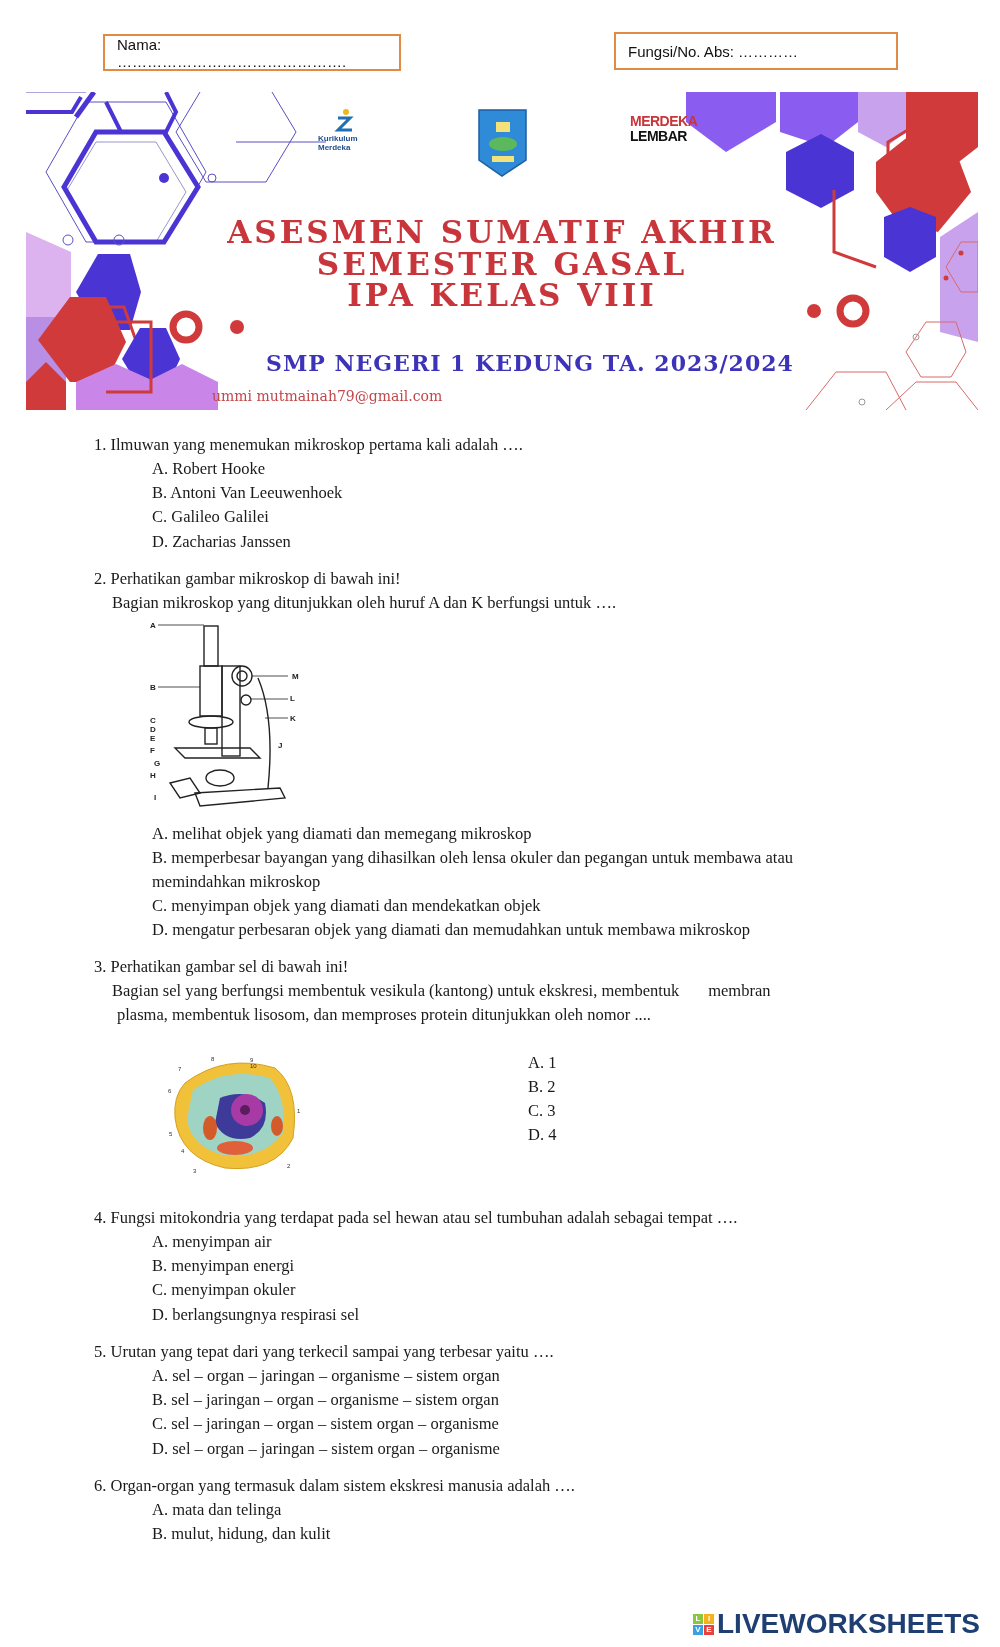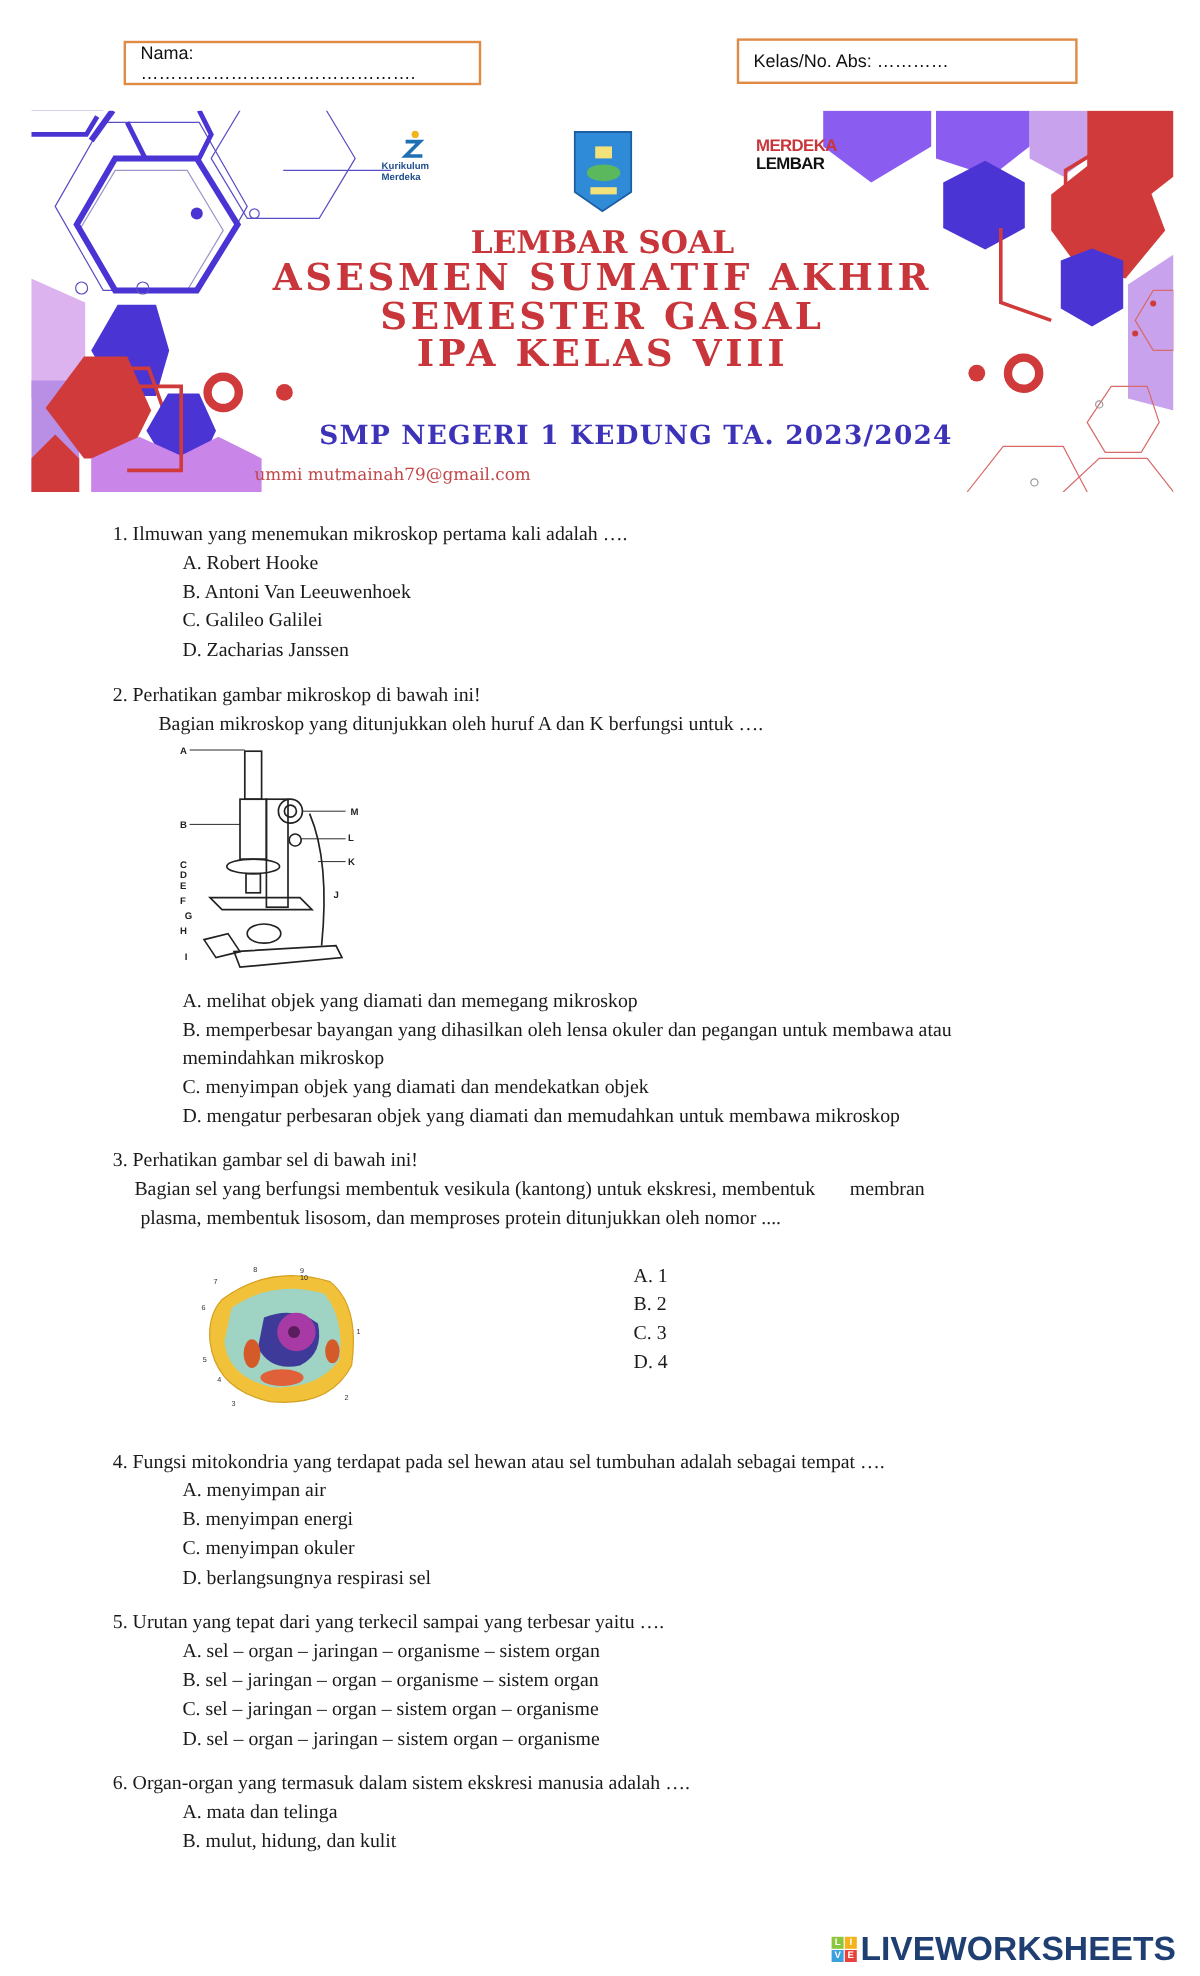--- a/index.html
+++ b/index.html
@@ -22,21 +22,21 @@
   .lw-grid span { font-family:"Liberation Sans", sans-serif; font-size:8px; font-weight:bold; color:#fff; display:flex; align-items:center; justify-content:center; }
   .lw-text { font-family:"Liberation Sans", sans-serif; font-weight:bold; font-size:28px; color:#1f3f73; letter-spacing:0px; }
 </style>
 </head>
 <body>
 
 <div class="field-box" style="left:103px; top:34px; width:298px; height:37px;">
   <span>Nama: ……………………………………….</span>
 </div>
 <div class="field-box" style="left:614px; top:32px; width:284px; height:38px;">
-  <span>Kelas/No. Abs: …………</span>
+  <span>Fungsi/No. Abs: …………</span>
 </div>
 
 <div class="banner">
   <svg width="952" height="318" viewBox="0 0 952 318">
 
     <g fill="none" stroke="#5b4fc4" stroke-width="1">
       <polygon points="20,80 60,10 140,10 180,80 140,150 60,150"></polygon>
       <polygon points="150,40 180,-10 240,-10 270,40 240,90 180,90"></polygon>
       <polygon points="40,100 70,50 130,50 160,100 130,150 70,150" stroke="#9a96c9"></polygon>
       <line x1="0" y1="0" x2="60" y2="0"></line>
@@ -101,36 +101,35 @@
     </g>
   </svg>
   <div class="logo-km" style="top:42px; left:292px;">
     <div>Kurikulum</div>
     <div>Merdeka</div>
   </div>
   <div class="logo-mb">
     <div style="color:#c8353a;">MERDEKA</div>
     <div style="color:#111;">LEMBAR</div>
   </div>
-  <div class="banner-text t-lembar">LEMBAR SOAL</div>
   <div class="banner-text t-line" style="top:122px;">ASESMEN SUMATIF AKHIR</div>
   <div class="banner-text t-line" style="top:154px;">SEMESTER GASAL</div>
   <div class="banner-text t-line" style="top:185px;">IPA KELAS VIII</div>
   <div class="banner-text t-school">SMP NEGERI 1 KEDUNG TA. 2023/2024</div>
   <div class="t-email">ummi mutmainah79@gmail.com</div>
 </div>
 
 <div class="q" style="top:433px;">1. Ilmuwan yang menemukan mikroskop pertama kali adalah ….</div>
 <div class="opt" style="top:457px;">A. Robert Hooke</div>
 <div class="opt" style="top:481px;">B. Antoni Van Leeuwenhoek</div>
 <div class="opt" style="top:505px;">C. Galileo Galilei</div>
 <div class="opt" style="top:530px;">D. Zacharias Janssen</div>
 
 <div class="q" style="top:567px;">2. Perhatikan gambar mikroskop di bawah ini!</div>
-<div class="qsub" style="top:591px;margin-left:20px;">Bagian mikroskop yang ditunjukkan oleh huruf A dan K berfungsi  untuk ….</div>
+<div class="qsub" style="top:591px;">Bagian mikroskop yang ditunjukkan oleh huruf A dan K berfungsi  untuk ….</div>
 <div style="position:absolute; left:150px; top:618px; width:160px; height:190px;">
   <svg width="160" height="190" viewBox="0 0 160 190">
     <g fill="none" stroke="#222" stroke-width="1.4">
       <rect x="54" y="8" width="14" height="40"></rect>
       <rect x="50" y="48" width="22" height="50"></rect>
       <rect x="72" y="48" width="18" height="90"></rect>
       <circle cx="92" cy="58" r="10"></circle>
         <circle cx="92" cy="58" r="5"></circle>
       <circle cx="96" cy="82" r="5"></circle>
       <ellipse cx="61" cy="104" rx="22" ry="6"></ellipse>

